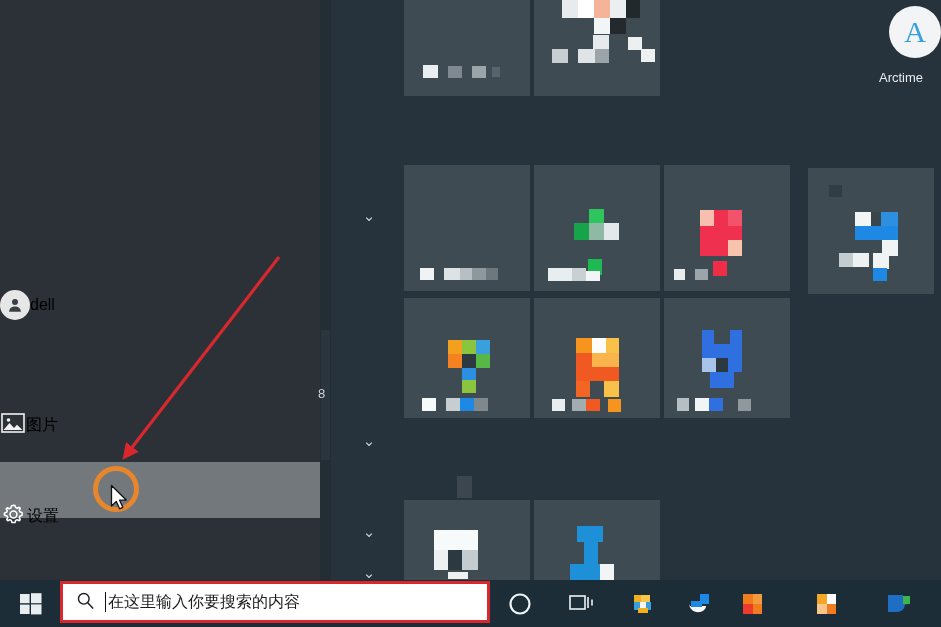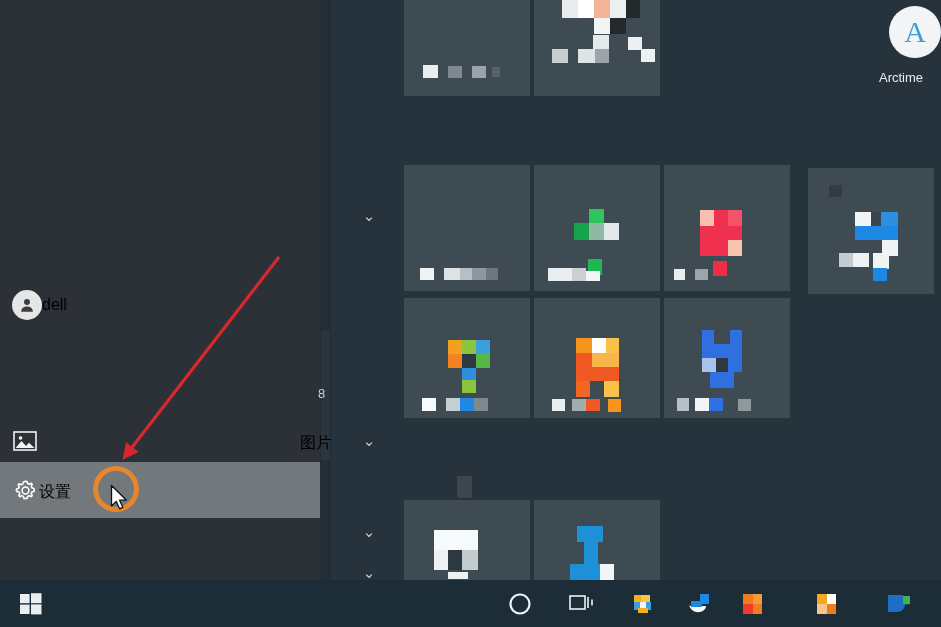--- a/index.html
+++ b/index.html
@@ -20,21 +20,21 @@
   #start-rail {
     position: absolute; left: 0; top: 0;
     width: 320px; height: 580px;
     background: #2b3136;
   }
   #rail-highlight {
     position: absolute; left: 0; top: 462px; width: 320px; height: 56px;
     background: rgba(225,228,230,.40);
   }
   .rail-row { position: absolute; left: 0; width: 320px; height: 56px;
-              display: flex; align-items: center; z-index: 4; margin-left: 12px; }
+              display: flex; align-items: center; z-index: 4; }
   .avatar {
     width: 30px; height: 30px; border-radius: 50%;
     background: #e6e6e6; display: flex; align-items: center; justify-content: center;
   }
 
   
   #rail-scroll {
     position: absolute; left: 320px; top: 0; width: 11px; height: 580px;
     background: #232d34;
   }
@@ -263,32 +263,32 @@
           <svg width="20" height="20" viewBox="0 0 24 24">
             <circle cx="12" cy="8.5" r="3.6" fill="#3a3f43"></circle>
             <path d="M5 20c0-4 3.3-6.2 7-6.2S19 16 19 20z" fill="#3a3f43"></path>
           </svg>
         </span>
       </span>
       <span class="lbl">dell</span>
     </div>
 
 
-    <div class="rail-row" style="top:415px;justify-content:space-between;">
+    <div class="rail-row" style="top:397px;">
       <span class="ico">
         <svg width="26" height="24" viewBox="0 0 26 24">
           <rect x="2" y="3" width="22" height="18" fill="none" stroke="#f2f2f2" stroke-width="1.6"></rect>
           <circle cx="8.5" cy="9" r="1.8" fill="#f2f2f2"></circle>
           <path d="M3.5 19l6-7 4.5 5 3-3.2 5.5 5.2z" fill="#f2f2f2"></path>
         </svg>
       </span>
       <span class="lbl">图片</span>
     </div>
 
-    <div class="rail-row" style="top:464px;">
+    <div class="rail-row" style="top:488px;">
       <span class="ico">
         <svg width="27" height="27" viewBox="0 0 26 26">
           <path d="M13 4.2l1.5.15.55 2.0 1.55.64 1.8-1 1.1 1.1-1 1.8.64 1.55 2.0.55.15 1.5-.15 1.5-2.0.55-.64 1.55 1 1.8-1.1 1.1-1.8-1-1.55.64-.55 2.0-1.5.15-1.5-.15-.55-2.0-1.55-.64-1.8 1-1.1-1.1 1-1.8-.64-1.55-2.0-.55L4.2 13l.15-1.5 2.0-.55.64-1.55-1-1.8 1.1-1.1 1.8 1 1.55-.64.55-2.0z" fill="none" stroke="#ffffff" stroke-width="1.5" stroke-linejoin="round"></path>
           <circle cx="13" cy="13" r="3.3" fill="none" stroke="#ffffff" stroke-width="1.5"></circle>
         </svg>
       </span>
       <span class="lbl">设置</span>
     </div>
 
   </div>
@@ -361,20 +361,30 @@
     <div class="tb-icon" style="left:885px; width:30px;">
       <svg width="30" height="26" viewBox="0 0 30 26">
         <rect x="3" y="4" width="9" height="17" fill="#1e6fc4"></rect>
         <path d="M12 4h6v9h-6z" fill="#1e6fc4"></path>
         <path d="M18 5h7v8l-7 .5z" fill="#3cb54a"></path>
         <path d="M12 13h8c0 5-4 8-8 8z" fill="#1e6fc4"></path>
       </svg>
     </div>
   </div>
 
+  <div id="search-box">
+    <span id="search-icon">
+      <svg width="19" height="19" viewBox="0 0 20 20">
+        <circle cx="8.2" cy="8.2" r="5.6" fill="none" stroke="#1c1c1c" stroke-width="1.5"></circle>
+        <line x1="12.4" y1="12.4" x2="18" y2="18.4" stroke="#1c1c1c" stroke-width="1.5"></line>
+      </svg>
+    </span>
+    <span id="search-caret"></span>
+    <span id="search-placeholder">在这里输入你要搜索的内容</span>
+  </div>
 
   <svg id="annot">
     <defs>
       <marker id="arrowhead" markerWidth="5" markerHeight="5" refX="1.2" refY="2.5" orient="auto">
         <polygon points="0,0 5,2.5 0,5" fill="#d8282d"></polygon>
       </marker>
     </defs>
     <line x1="279" y1="257" x2="130" y2="450" stroke="#d8282d" stroke-width="3.2" marker-end="url(#arrowhead)"></line>
   </svg>
 

